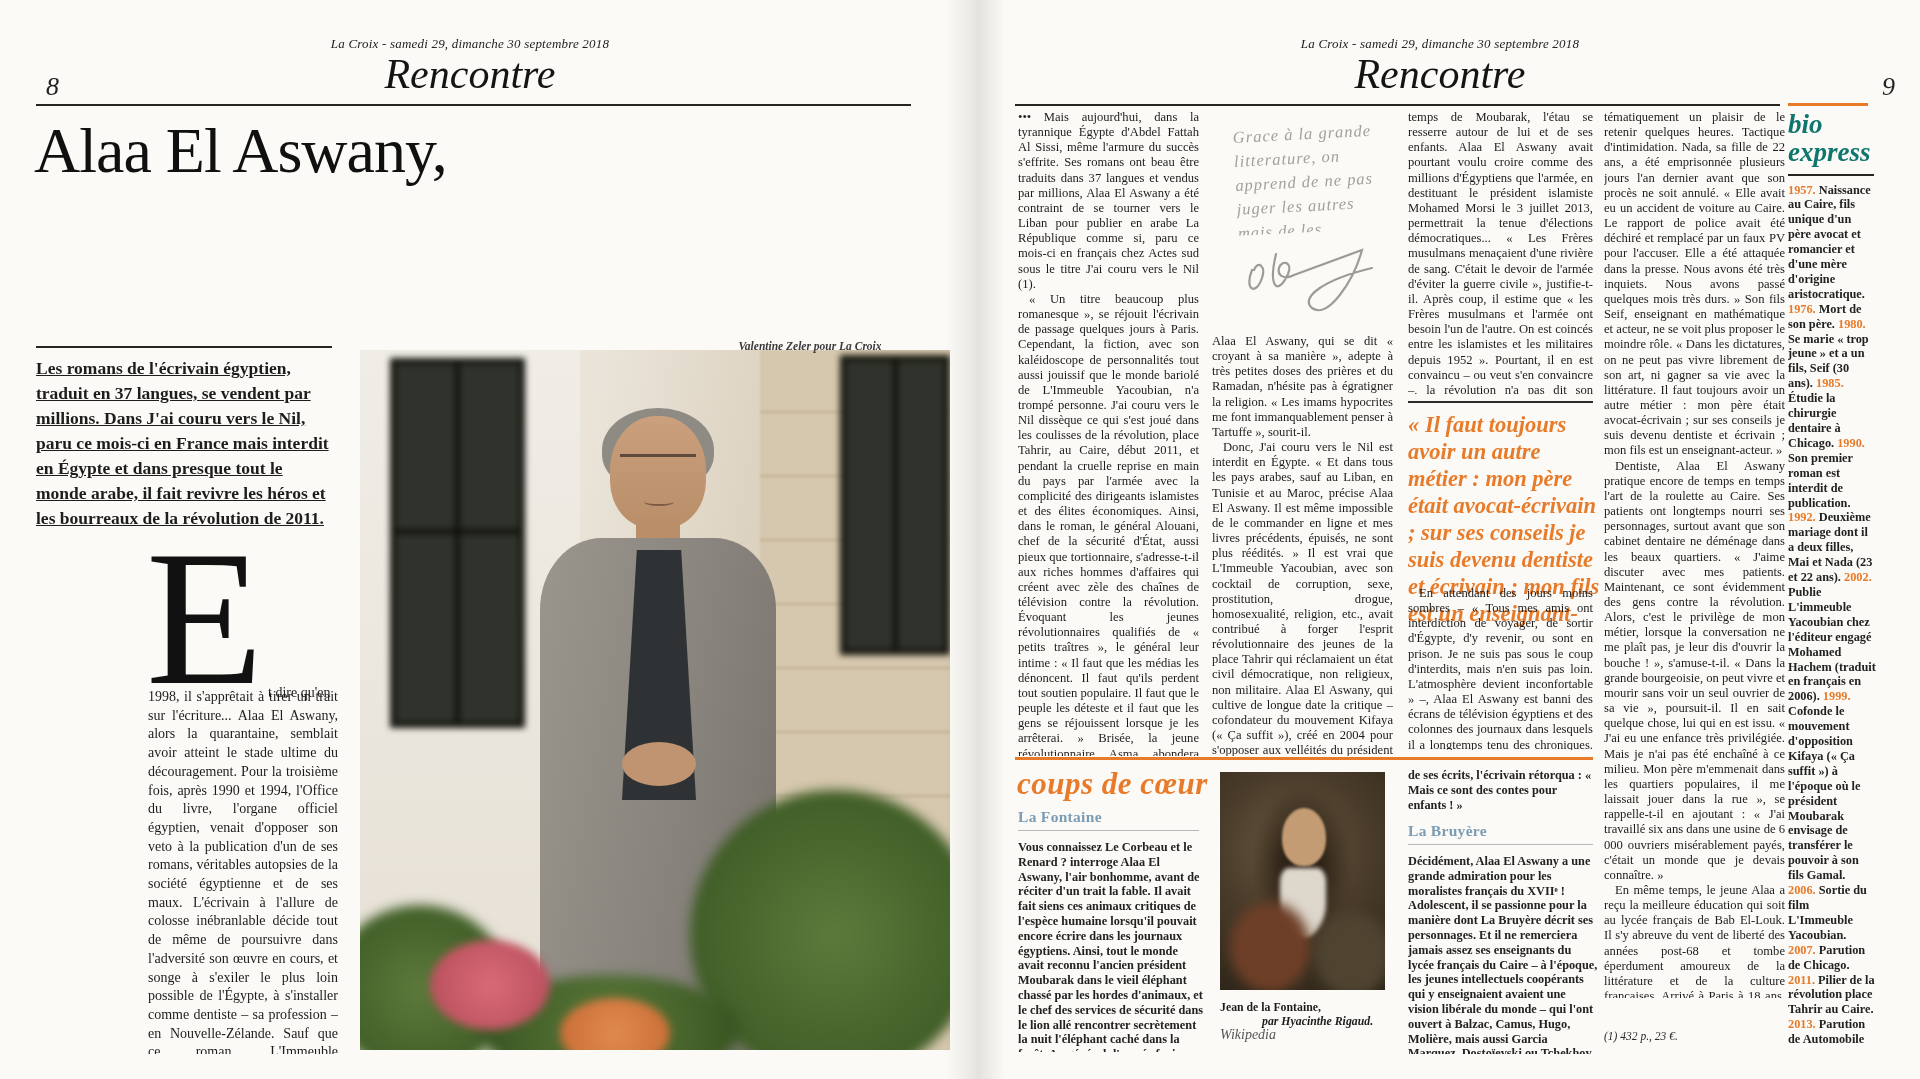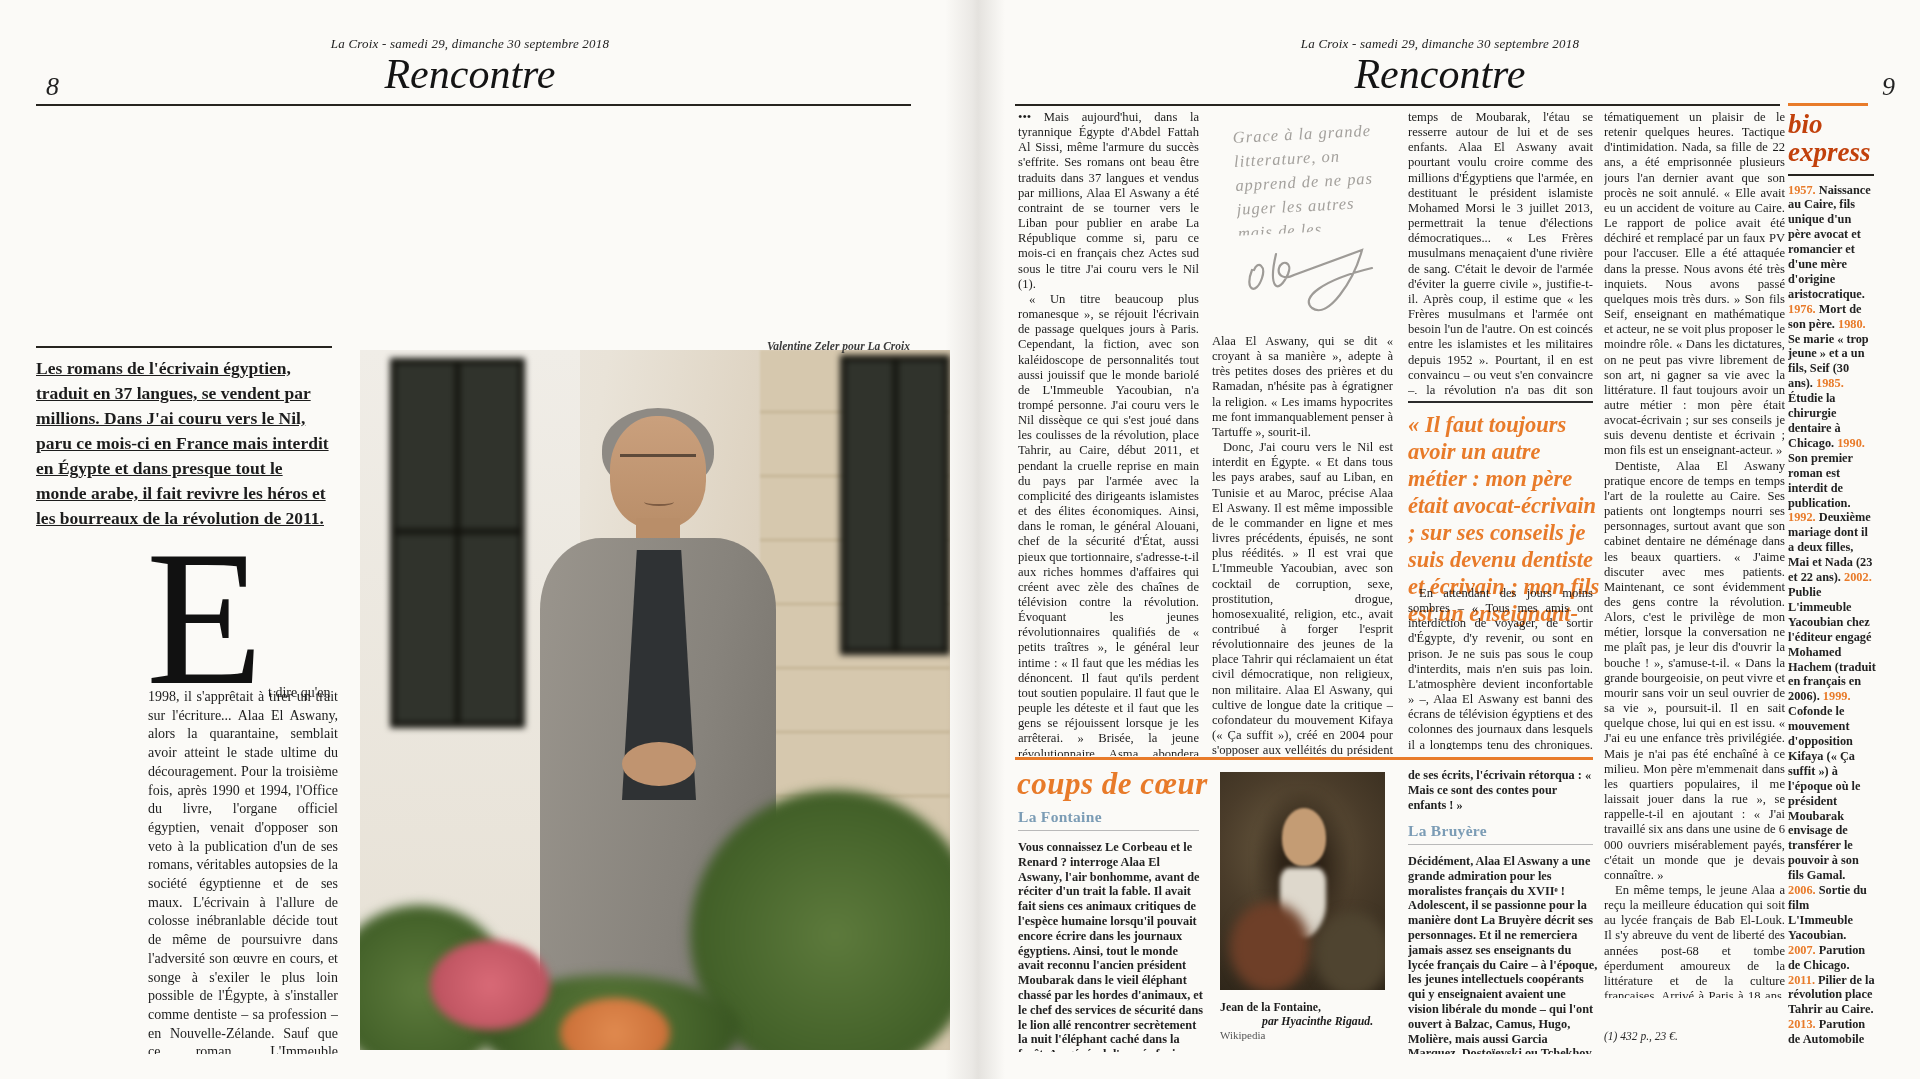--- a/index.html
+++ b/index.html
@@ -27,24 +27,24 @@
   .pullquote { color:#e87b2a; font-style:italic; font-weight:bold; font-size:22.5px; line-height:27px; text-align:left; }
   .quote-rule { background:#2b2b2b; height:1.5px; }
 
   
   .coups-title { color:#e87b2a; font-weight:bold; font-style:italic; font-size:31px; letter-spacing:.5px; }
   .subhead { color:#7b9cb5; font-weight:bold; font-size:15.5px; letter-spacing:.3px; }
   .sub-rule { background:#b9b9b9; height:1px; }
   .coups-text { font-size:12.3px; line-height:14.8px; font-weight:bold; text-align:left; color:#222; }
   .caption { font-size:11.8px; line-height:14px; }
   .caption b { font-weight:bold; }
-  .caption .src { font-weight:normal; color:#555; font-size:11px; }
-
-  
-  .bio-title { color:#c2410c; font-weight:bold; font-style:italic; font-size:27px; line-height:28px; }
+  .caption .src { font-style:italic; font-weight:normal; color:#555; font-size:14px; }
+
+  
+  .bio-title { color:#0f766e; font-weight:bold; font-style:italic; font-size:27px; line-height:28px; }
   .bio-body { font-size:12.3px; line-height:14.9px; font-weight:bold; color:#222; text-align:left; }
   .bio-year { color:#e87b2a; font-weight:bold; }
   .bio-entry { display:inline; }
 
   
   .handwriting { font-style:italic; color:#a3a09c; font-size:16.5px; line-height:24px; transform:rotate(-3deg); letter-spacing:1px; }
 
   
   .photo { overflow:hidden; background:linear-gradient(100deg,#efece6 0%,#e9e3d8 35%,#ddd2c0 60%,#cfc2a9 100%); }
   .photo * { position:absolute; }
@@ -62,20 +62,21 @@
 </head>
 <body>
 
 <div class="abs" style="left:0;top:0;width:950px;height:1079px;">
   <div class="abs edition" style="left:0;top:36px;width:940px;">La Croix - samedi 29, dimanche 30 septembre 2018</div>
   <div class="abs section-title" style="left:0;top:50px;width:940px;">Rencontre</div>
   <div class="abs pagenum" style="left:46px;top:72px;">8</div>
   <div class="abs hrule" style="left:36px;top:104px;width:875px;"></div>
 
   <div class="abs headline" style="left:34px;top:116px;width:900px;">
+    <div>Alaa El Aswany,</div>
   </div>
 
   <div class="abs hrule" style="left:36px;top:346px;width:296px;height:1.5px;"></div>
   <div class="abs standfirst" style="left:36px;top:356px;width:298px;">Les romans de l'écrivain égyptien, traduit en 37 langues, se vendent par millions. Dans J'ai couru vers le Nil, paru ce mois-ci en France mais interdit en Égypte et dans presque tout le monde arabe, il fait revivre les héros et les bourreaux de la révolution de 2011.</div>
 
   <div class="abs dropcap" style="left:146px;top:548px;">E</div>
   <div class="abs body-left" style="left:268px;top:684px;">t dire qu'en</div>
   <div class="abs body-left" style="left:148px;top:688px;width:190px;height:366px;overflow:hidden;">1998, il s'apprêtait à tirer un trait sur l'écriture... Alaa El Aswany, alors la quarantaine, semblait avoir atteint le stade ultime du découragement. Pour la troisième fois, après 1990 et 1994, l'Office du livre, l'organe officiel égyptien, venait d'opposer son veto à la publication d'un de ses romans, véritables autopsies de la société égyptienne et de ses maux. L'écrivain à l'allure de colosse inébranlable décide tout de même de poursuivre dans l'adversité son œuvre en cours, et songe à s'exiler le plus loin possible de l'Égypte, à s'installer comme dentiste – sa profession – en Nouvelle-Zélande. Sauf que ce roman, L'Immeuble Yacoubian, finalement publié en 2002 par Dar Merit, la petite maison d'édition d'avant-garde très malmenée par le pouvoir, eut un succès extraordinaire – deux millions d'exemplaires vendus, dont 350 000 en France –, devint un film et propulsa Alaa El Aswany sur le podium des grands auteurs de la planète. Ce succès fut sa meilleure protection. •••</div>
 
   <div class="abs photo" style="left:360px;top:350px;width:590px;height:700px;">
@@ -98,21 +99,21 @@
     <div style="left:180px;top:188px;width:236px;height:512px;background:linear-gradient(100deg,#9a958d,#87837c 60%,#76726b);border-radius:26% 26% 6% 6% / 14% 14% 0 0;"></div>
     <div style="left:262px;top:200px;width:74px;height:250px;background:#2f3234;clip-path:polygon(20% 0,80% 0,100% 100%,0 100%);"></div>
     <div style="left:262px;top:392px;width:74px;height:44px;background:#c09succ470;background:#c09470;border-radius:50%;"></div>
 
     <div class="leaf" style="left:-30px;top:555px;width:180px;height:170px;"></div>
     <div class="leaf" style="left:330px;top:440px;width:290px;height:290px;"></div>
     <div class="leaf" style="left:120px;top:625px;width:260px;height:110px;"></div>
     <div class="flower" style="left:70px;top:590px;width:120px;height:90px;background:radial-gradient(circle,#d96a77,#b44b58);"></div>
     <div class="flower" style="left:200px;top:648px;width:110px;height:70px;background:radial-gradient(circle,#e08a4f,#c76a33);"></div>
   </div>
-  <div class="abs photo-credit" style="left:710px;top:340px;width:200px;">Valentine Zeler pour La Croix</div>
+  <div class="abs photo-credit" style="left:710px;top:340px;width:200px;text-align:center;">Valentine Zeler pour La Croix</div>
 </div>
 
 <div class="abs gutter" style="left:945px;top:0;width:60px;height:1079px;"></div>
 
 <div class="abs" style="left:1000px;top:0;width:920px;height:1079px;">
   <div class="abs edition" style="left:0;top:36px;width:880px;">La Croix - samedi 29, dimanche 30 septembre 2018</div>
   <div class="abs section-title" style="left:0;top:50px;width:880px;">Rencontre</div>
   <div class="abs pagenum" style="left:850px;top:72px;width:45px;text-align:right;">9</div>
   <div class="abs hrule" style="left:15px;top:104px;width:765px;"></div>
   <div class="abs hrule-orange" style="left:788px;top:103px;width:80px;"></div>

